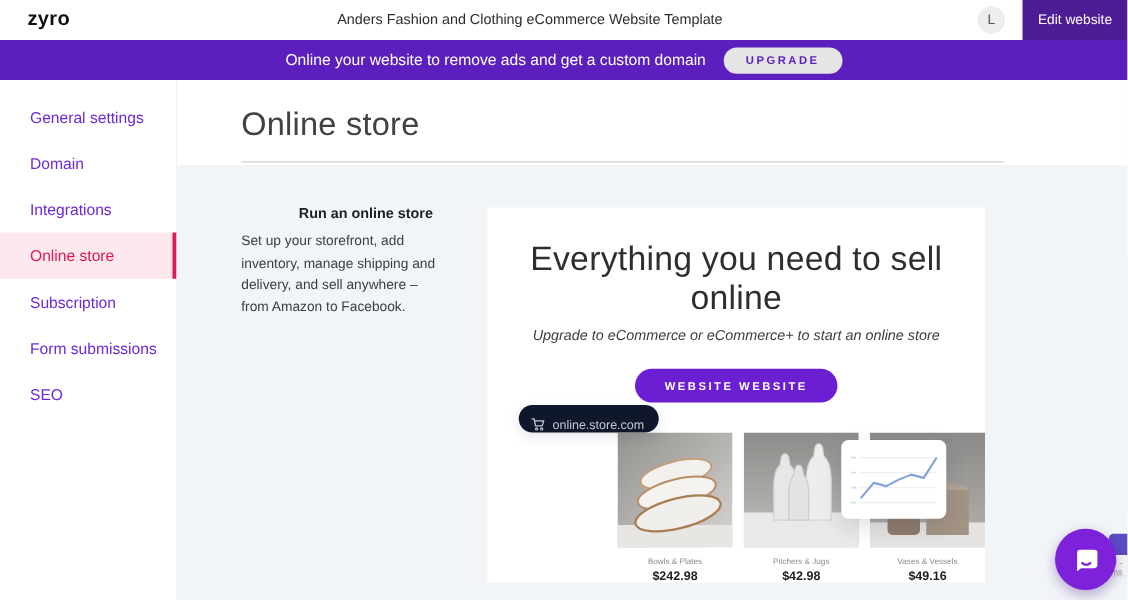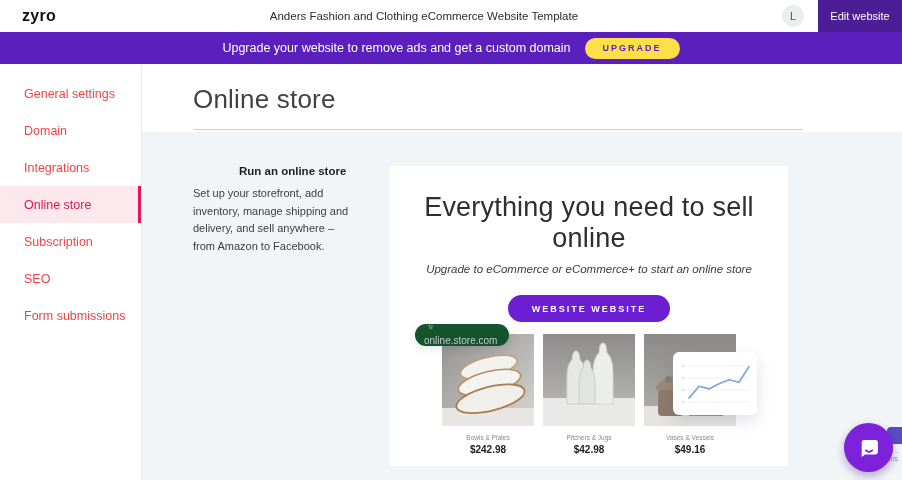--- a/index.html
+++ b/index.html
@@ -34,33 +34,33 @@
   }
 
   
   .banner {
     height:32px; background:#5B1FBE; display:flex; align-items:center;
     justify-content:center; gap:14px; position:relative; z-index:5;
   }
   .banner-text { color:#fff; font-size:12.5px; }
   .banner-upgrade {
     height:21px; padding:0 18px; border:none; border-radius:11px;
-    background:#fde047; color:#5B1FBE; font-size:9px; font-weight:bold;
+    background:#e5e5e5; color:#5B1FBE; font-size:9px; font-weight:bold;
     letter-spacing:2px; font-family:inherit; cursor:pointer;
   }
 
   
   .body-row { display:flex; height:416px; }
   .sidebar {
     width:142px; background:#fff; border-right:1px solid #ECECEC;
     padding-top:11px; flex-shrink:0;
   }
   .side-item {
     height:37px; display:flex; align-items:center; padding-left:24px;
-    font-size:12.5px; color:#ef4444; cursor:pointer; position:relative;
+    font-size:12.5px; color:#6d28d9; cursor:pointer; position:relative;
   }
   .side-item.active {
     background:#FCE8ED; color:#E01A50;
   }
   .side-item.active::after {
     content:""; position:absolute; right:0; top:0; bottom:0; width:3px;
     background:#DC1A56;
   }
 
   .main { flex:1; position:relative; background:#fff; }
@@ -93,32 +93,32 @@
     letter-spacing:.2px;
   }
   .card .sub { margin-top:9px; font-size:11.5px; color:#3c3c3c;font-style:italic; }
   .upgrade-website {
     margin-top:20px; height:27px; padding:0 24px; border:none;
     border-radius:14px; background:#6C1ED3; color:#fff; font-size:9px;
     font-weight:bold; letter-spacing:2px; font-family:inherit; cursor:pointer;
   }
 
   .products {
-    margin-top:12px; display:flex; justify-content:center; gap:9px;
+    margin-top:24px; display:flex; justify-content:flex-end; gap:9px;
   }
   .tile { width:92px; }
   .tile svg { display:block; width:92px; height:92px; }
   .p-name { margin-top:8px; font-size:6.5px; color:#8a8a8a; }
   .p-price { margin-top:3px; font-size:10px; font-weight:bold; color:#1e1e1e; }
 
   
   .browser-pill {
     position:absolute; left:25px; top:158px; height:22px; padding:0 12px 0 9px;
-    background:#14532d; border-radius:11px; display:flex; align-items:flex-start; gap:5px;
-    box-shadow:0 3px 10px rgba(40,50,70,.12); z-index:3;flex-direction:column;
+    background:#0f172a; border-radius:11px; display:flex; align-items:flex-end; gap:5px;
+    box-shadow:0 3px 10px rgba(40,50,70,.12); z-index:3;
   }
   .browser-pill span { font-size:10px; color:#C3C9CE; white-space:nowrap; }
 
   
   .mini-chart {
     position:absolute; left:283px; top:186px; width:84px; height:63px;
     background:#fff; border-radius:6px;
     box-shadow:0 6px 16px rgba(40,50,70,.14); z-index:3;
   }
   .mini-chart svg { display:block; width:84px; height:63px; }
@@ -147,34 +147,34 @@
 <header class="topbar">
   <div class="logo">zyro</div>
   <div class="topbar-title">Anders Fashion and Clothing eCommerce Website Template</div>
   <div class="topbar-right">
     <div class="avatar">L</div>
     <button class="edit-btn">Edit website</button>
   </div>
 </header>
 
 <div class="banner">
-  <span class="banner-text">Upgrade your website to remove ads and get a custom domain</span>
+  <span class="banner-text">Online your website to remove ads and get a custom domain</span>
   <button class="banner-upgrade">UPGRADE</button>
 </div>
 
 <div class="body-row">
 
   <aside class="sidebar">
     <div class="side-item">General settings</div>
     <div class="side-item">Domain</div>
     <div class="side-item">Integrations</div>
     <div class="side-item active">Online store</div>
     <div class="side-item">Subscription</div>
+    <div class="side-item">Form submissions</div>
     <div class="side-item">SEO</div>
-    <div class="side-item">Form submissions</div>
   </aside>
 
   <main class="main">
     <div class="main-head">
       <h1 class="page-title">Online store</h1>
       <div class="divider"></div>
     </div>
 
     <div class="main-gray">
 

